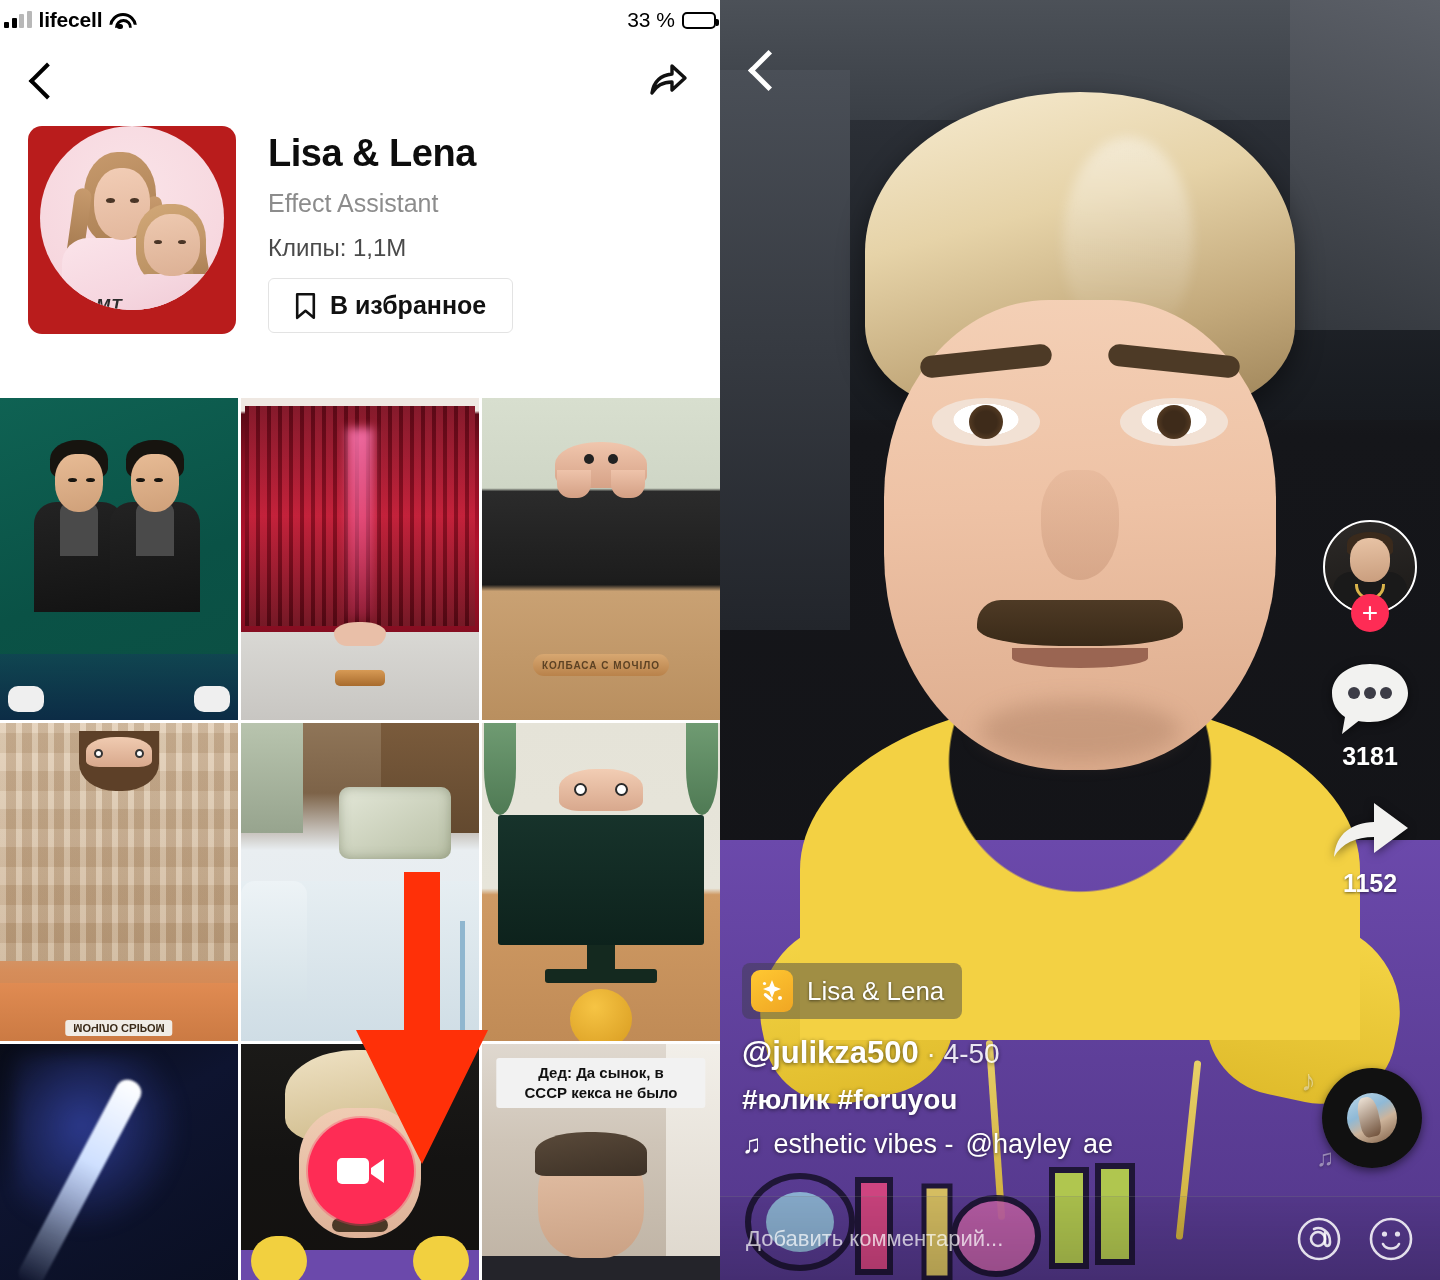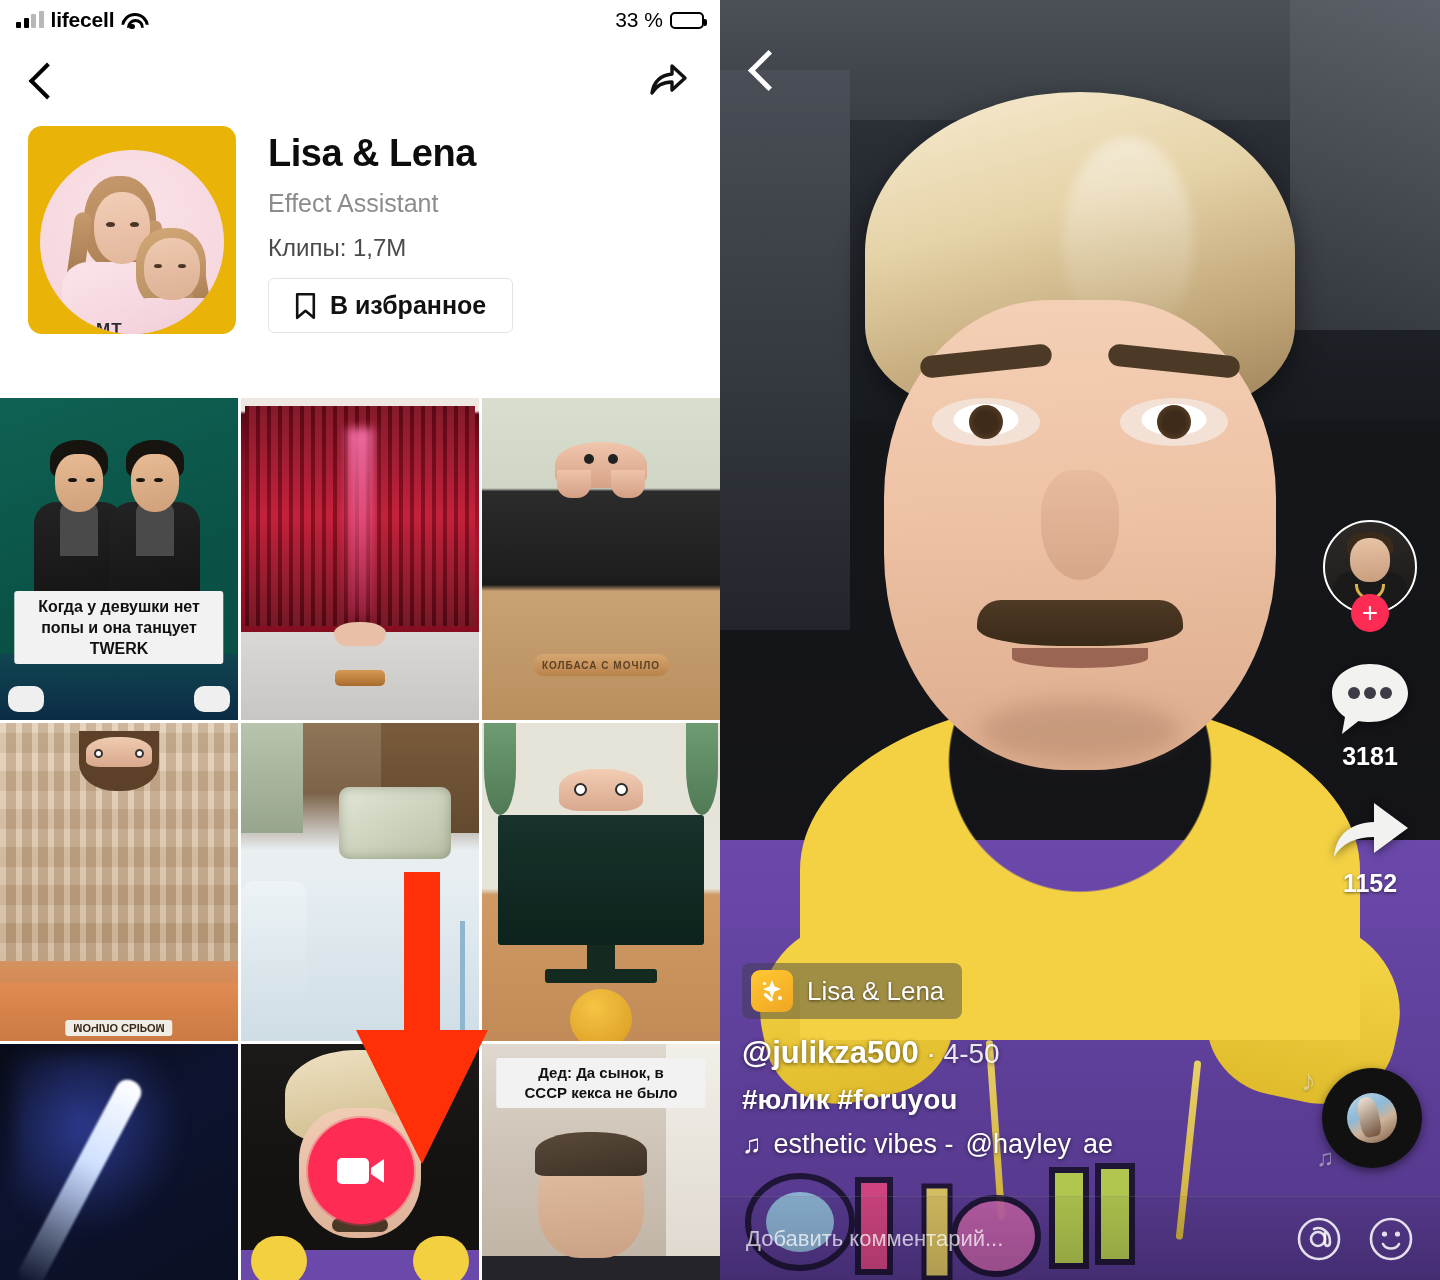--- a/index.html
+++ b/index.html
@@ -12,21 +12,21 @@
 
   
   .left-panel {
     position:relative; width:720px; height:1280px;
     background:#fff; overflow:hidden;
   }
 
   
   .statusbar {
     position:relative; height:40px; width:100%;
-    display:flex; align-items:center; padding:0 16px;
+    display:flex; align-items:center; padding:0 4px;
     color:#000;
   }
   .sb-left { display:flex; align-items:center; gap:7px; }
   .signal { display:flex; align-items:flex-end; gap:2.5px; height:16px; }
   .signal i { display:block; width:5px; background:#000; border-radius:1px; }
   .signal i:nth-child(1){ height:6px; }
   .signal i:nth-child(2){ height:10px; }
   .signal i:nth-child(3){ height:14px; background:#b8b8b8; }
   .signal i:nth-child(4){ height:17px; background:#b8b8b8; }
   .carrier { font-size:21px; font-weight:600; letter-spacing:-0.2px; }
@@ -73,22 +73,22 @@
     transform:rotate(45deg);
   }
   .share-ic { width:46px; height:42px; cursor:pointer; }
 
   
   .profile {
     display:flex; padding:6px 30px 0 28px; gap:32px;
   }
   .avatar {
     width:208px; height:208px; border-radius:14px;
-    background:#eab308; display:flex; align-items:flex-end;
-    justify-content:center; flex:none; overflow:hidden;
+    background:#b91c1c; display:flex; align-items:flex-start;
+    justify-content:center; flex:none; overflow:hidden;font-style:italic;
   }
   .avatar-circle {
     width:184px; height:184px; border-radius:50%;
     background:radial-gradient(circle at 50% 35%, #fae3e8 0%, #f7d9e0 60%, #f4d2da 100%);
     position:relative; overflow:hidden;
   }
   
   .g1-hair { position:absolute; left:44px; top:26px; width:72px; height:92px;
     background:linear-gradient(160deg,#c79a6d,#a97e52); border-radius:46% 46% 38% 38%; }
   .g1-face { position:absolute; left:54px; top:42px; width:56px; height:72px;
@@ -531,21 +531,21 @@
           <div class="g2-body"></div>
             <div class="g2-face"></div>
           <div class="g2-eyeL"></div>
             <div class="g2-eyeR"></div>
           <div class="g1-text">MT</div>
         </div>
       </div>
       <div class="pinfo">
         <div class="ptitle">Lisa &amp; Lena</div>
         <div class="psub">Effect Assistant</div>
-        <div class="pclips">Клипы: 1,7M</div>
+        <div class="pclips">Клипы: 1,1M</div>
         <div class="fav-btn">
           <svg class="bookmark-ic" viewBox="0 0 21 28">
             <path d="M2.2 2.2 h16.6 v23.6 l-8.3 -7 l-8.3 7 Z" fill="none" stroke="#111" stroke-width="2.6" stroke-linejoin="round"></path>
           </svg>
           <span class="fav-label">В избранное</span>
         </div>
       </div>
     </div>
 
     <div class="grid">
@@ -563,23 +563,20 @@
         <div class="man manR">
           <div class="m-body"></div>
             <div class="m-shirt"></div>
           <div class="m-hair"></div>
             <div class="m-face"></div>
           <div class="m-eye" style="left:26px;top:38px"></div>
           <div class="m-eye" style="left:44px;top:38px"></div>
         </div>
         <div class="glove gl"></div>
           <div class="glove gr"></div>
-        <div class="cellcap">Когда у девушки нет
-попы и она танцует
-TWERK</div>
       </div>
 
       <div class="cell c2">
         <div class="curtain"></div>
           <div class="glow"></div>
         <div class="table"></div>
           <div class="hand"></div>
           <div class="obj"></div>
       </div>
 

